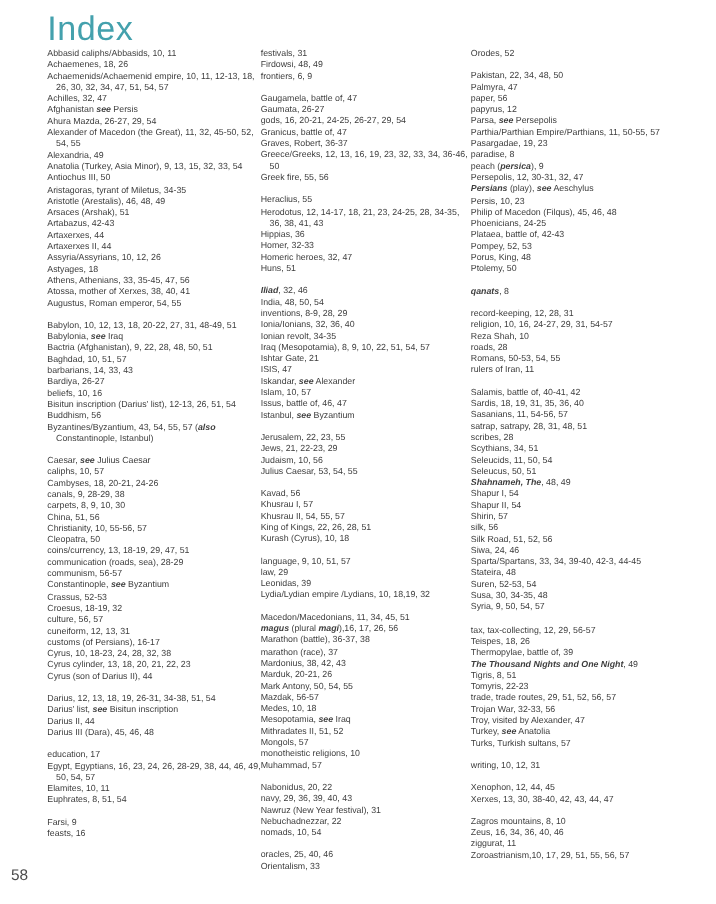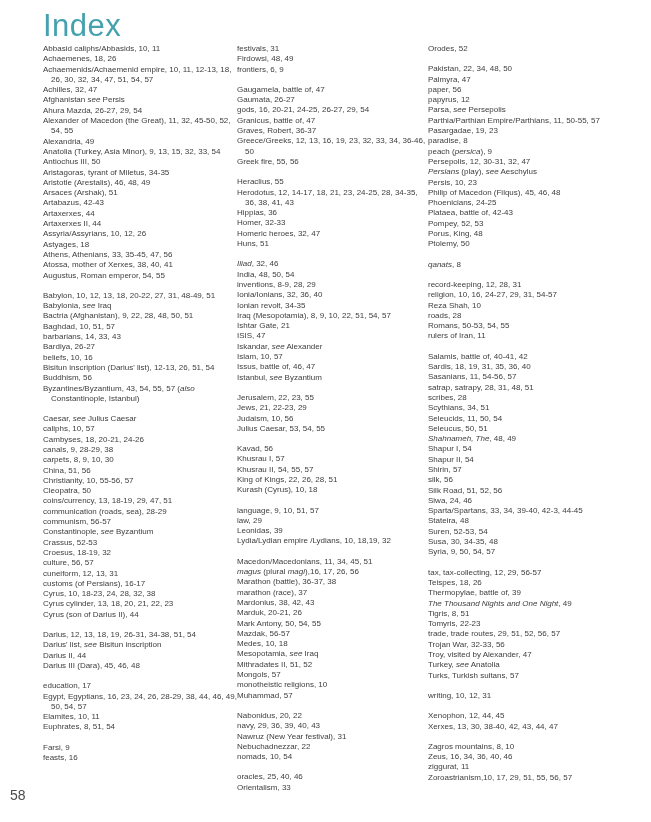--- a/index.html
+++ b/index.html
@@ -36,21 +36,21 @@
   .col-2 { width: 212px; }
   .entry {
     font-size: 8px;
     line-height: 10.3px;
     color: #3d3d3d;
     padding-left: 8px;
     text-indent: -8px;
     max-width: 186px;
   }
   .col-2 .entry { max-width: 205px; }
-  .entry i { font-style: italic; }
+  .entry i { font-style: italic; font-weight: bold; }
   .group { margin-bottom: 10px; }
   .group:last-child { margin-bottom: 0; }
   .page-number {
     position: absolute;
     left: 10px; top: 787px;
     font-size: 14px;
     color: #4b4b4b;
   }
 </style>
 </head>

